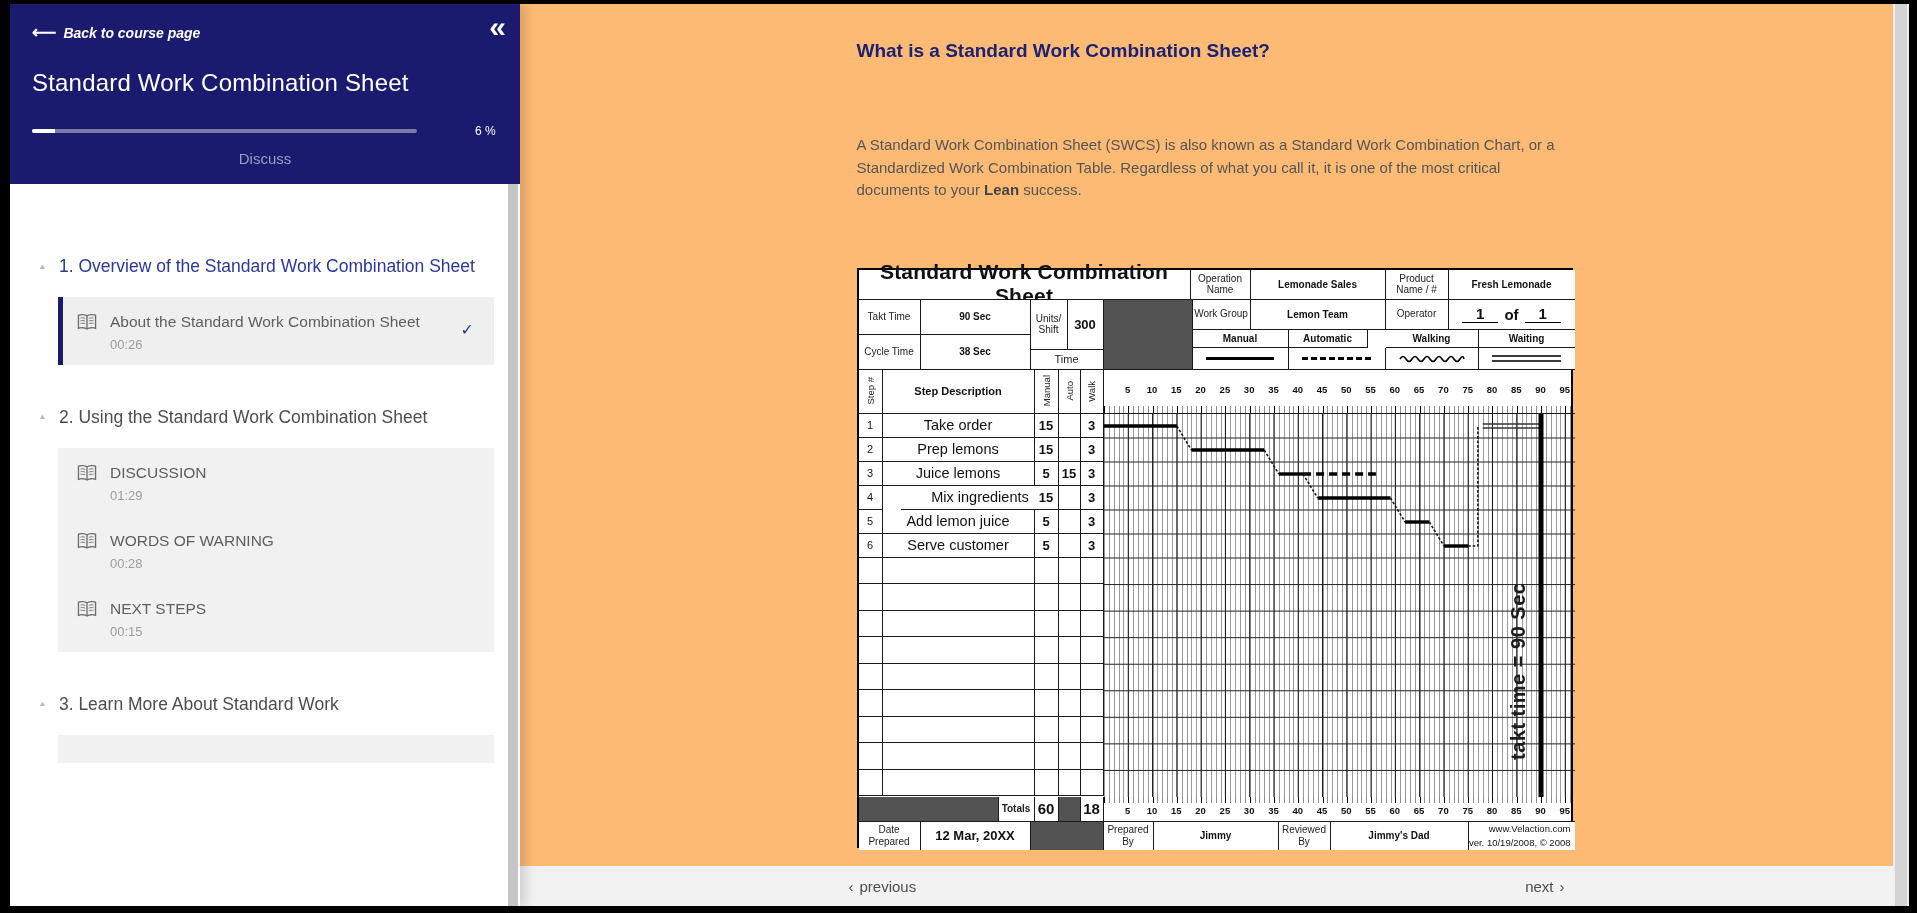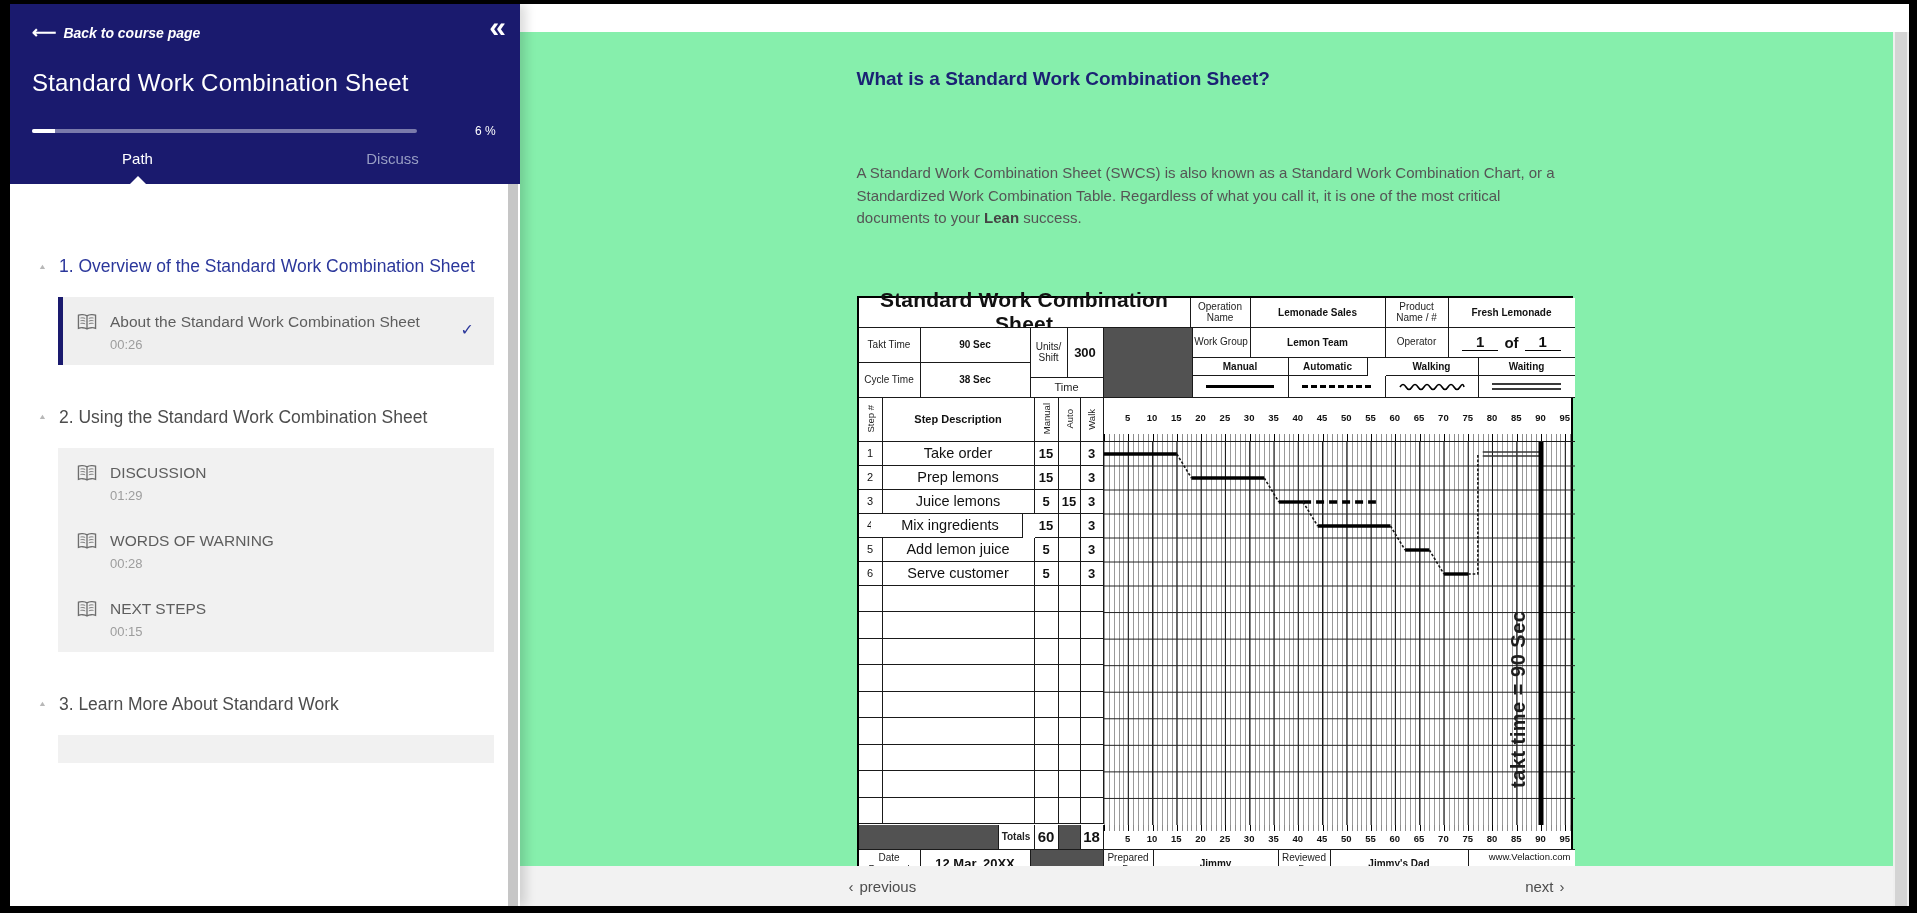--- a/index.html
+++ b/index.html
@@ -34,21 +34,21 @@
   .items { background:#f1f1f1; margin-left:20px; }
   .item { display:flex; align-items:flex-start; padding:15px 14px 13px 18px; cursor:pointer; position:relative; }
   .item.active { border-left:5px solid #1a1a6e; padding-left:13px; background:#efefef; }
   .item .ic { flex:0 0 26px; margin-top:1px; color:#6e6e6e; }
   .item .txt { flex:1; padding-left:8px; }
   .item .it-title { font-size:15.5px; color:#5e5e5e; line-height:1.35; }
   .item .it-dur { font-size:13px; color:#9d9d9d; margin-top:4px; }
   .item .check { color:#2b379b; font-size:16px; margin:8px 6px 0 0; }
 
   
-  .main { flex:1; position:relative; background:#86efac; overflow:hidden;margin-top:28px; }
+  .main { flex:1; position:relative; background:#fdba74; overflow:hidden; }
   .content { width:716px; margin:0 auto; padding-top:36px; }
   .lesson-heading { font-size:19px; font-weight:700; color:#1b2274; }
   .lesson-par { font-size:15px; line-height:1.5; color:#555; margin-top:72px; }
   .lesson-par b { color:#444; }
   .pager { position:absolute; left:0; right:16px; bottom:0; height:40px; background:#f2f2f2; }
   .pager-inner { width:716px; margin:0 auto; height:100%; display:flex; align-items:center; justify-content:space-between; }
   .pager a { font-size:15px; color:#4d4d4d; text-decoration:none; cursor:pointer; display:inline-flex; gap:6px; align-items:center; }
   .page-scrollbar { position:absolute; top:0; right:0; bottom:0; width:16px; background:#efefef; }
   .page-scrollbar .thumb { width:12px; margin:0 auto; height:100%; background:#d4d4d4; }
 
@@ -101,21 +101,20 @@
       </div>
       <div class="collapse-btn">«</div>
       <div class="course-title">Standard Work Combination Sheet</div>
       <div class="progress-row">
         <div class="progress-track">
           <div class="progress-fill" id="progress-fill" style="width: 6%;"></div>
         </div>
         <div class="progress-label">6 %</div>
       </div>
       <div class="tabs">
-        <div class="tab active">Path</div>
         <div class="tab">Discuss</div>
       </div>
     </div>
 
     <div class="sb-body">
 
       <div class="section current">
         <div class="sec-head">
           <span class="tri">▲</span>
           <span class="sec-title">1. Overview of the Standard Work Combination Sheet</span>
@@ -300,21 +299,21 @@
               <div class="cell abs desc" style="left: 24px; top: 168px; width: 152px; height: 24px;">Prep lemons</div>
               <div class="cell abs numcell" style="left: 176px; top: 168px; width: 24px; height: 24px;">15</div>
               <div class="cell abs numcell" style="left: 200px; top: 168px; width: 22px; height: 24px;"></div>
               <div class="cell abs numcell" style="left: 222px; top: 168px; width: 23px; height: 24px;">3</div>
               <div class="cell abs stepnum" style="left: 0px; top: 192px; width: 24px; height: 24px;">3</div>
               <div class="cell abs desc" style="left: 24px; top: 192px; width: 152px; height: 24px;">Juice lemons</div>
               <div class="cell abs numcell" style="left: 176px; top: 192px; width: 24px; height: 24px;">5</div>
               <div class="cell abs numcell" style="left: 200px; top: 192px; width: 22px; height: 24px;">15</div>
               <div class="cell abs numcell" style="left: 222px; top: 192px; width: 23px; height: 24px;">3</div>
               <div class="cell abs stepnum" style="left: 0px; top: 216px; width: 24px; height: 24px;">4</div>
-              <div class="cell abs desc" style="left: 12px; top: 216px; width: 152px; height: 24px; padding-left: 8px;">Mix ingredients</div>
+              <div class="cell abs desc" style="left: 42px; top: 216px; width: 152px; height: 24px; padding-left: 8px;">Mix ingredients</div>
               <div class="cell abs numcell" style="left: 176px; top: 216px; width: 24px; height: 24px;">15</div>
               <div class="cell abs numcell" style="left: 200px; top: 216px; width: 22px; height: 24px;"></div>
               <div class="cell abs numcell" style="left: 222px; top: 216px; width: 23px; height: 24px;">3</div>
               <div class="cell abs stepnum" style="left: 0px; top: 240px; width: 24px; height: 24px;">5</div>
               <div class="cell abs desc" style="left: 24px; top: 240px; width: 152px; height: 24px;">Add lemon juice</div>
               <div class="cell abs numcell" style="left: 176px; top: 240px; width: 24px; height: 24px;">5</div>
               <div class="cell abs numcell" style="left: 200px; top: 240px; width: 22px; height: 24px;"></div>
               <div class="cell abs numcell" style="left: 222px; top: 240px; width: 23px; height: 24px;">3</div>
               <div class="cell abs stepnum" style="left: 0px; top: 264px; width: 24px; height: 24px;">6</div>
               <div class="cell abs desc" style="left: 24px; top: 264px; width: 152px; height: 24px;">Serve customer</div>

